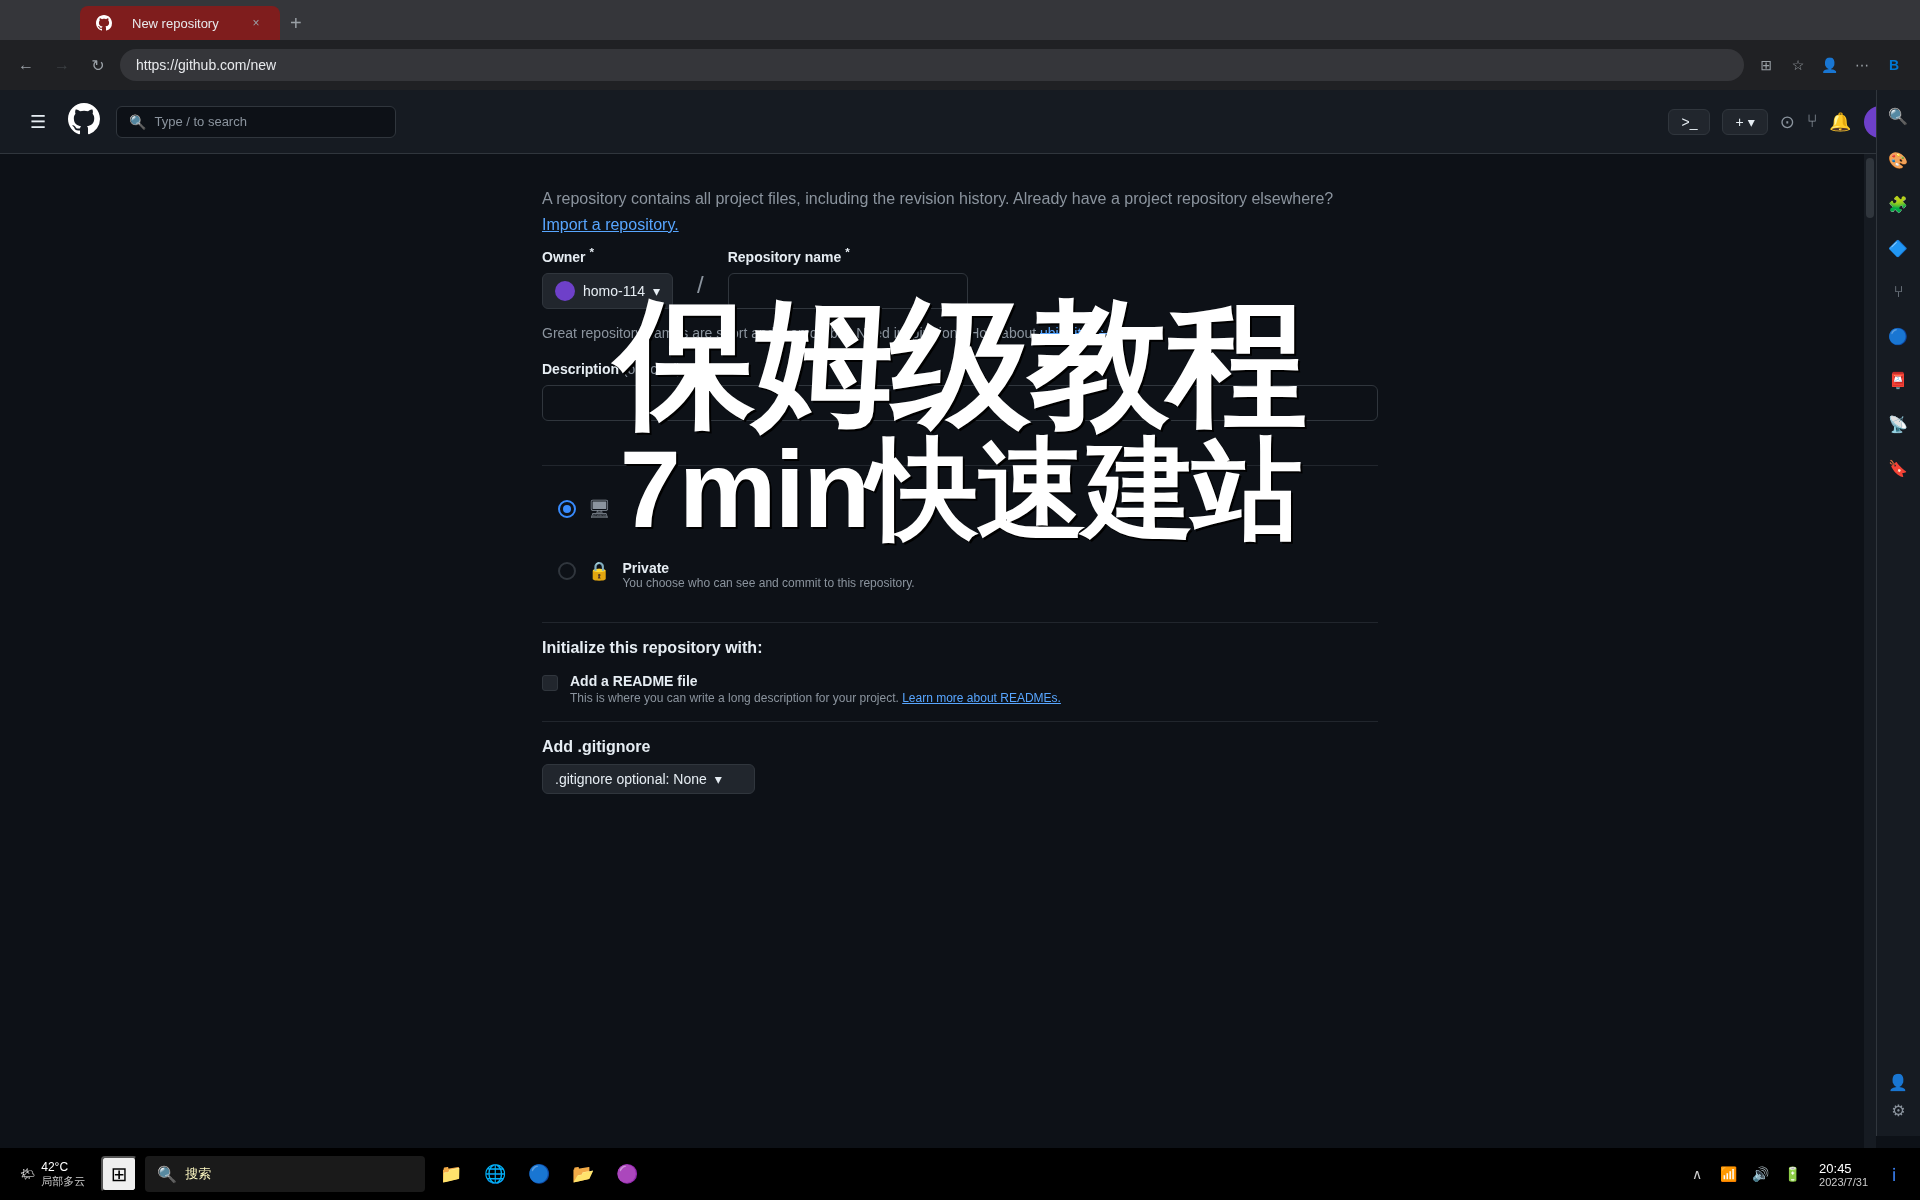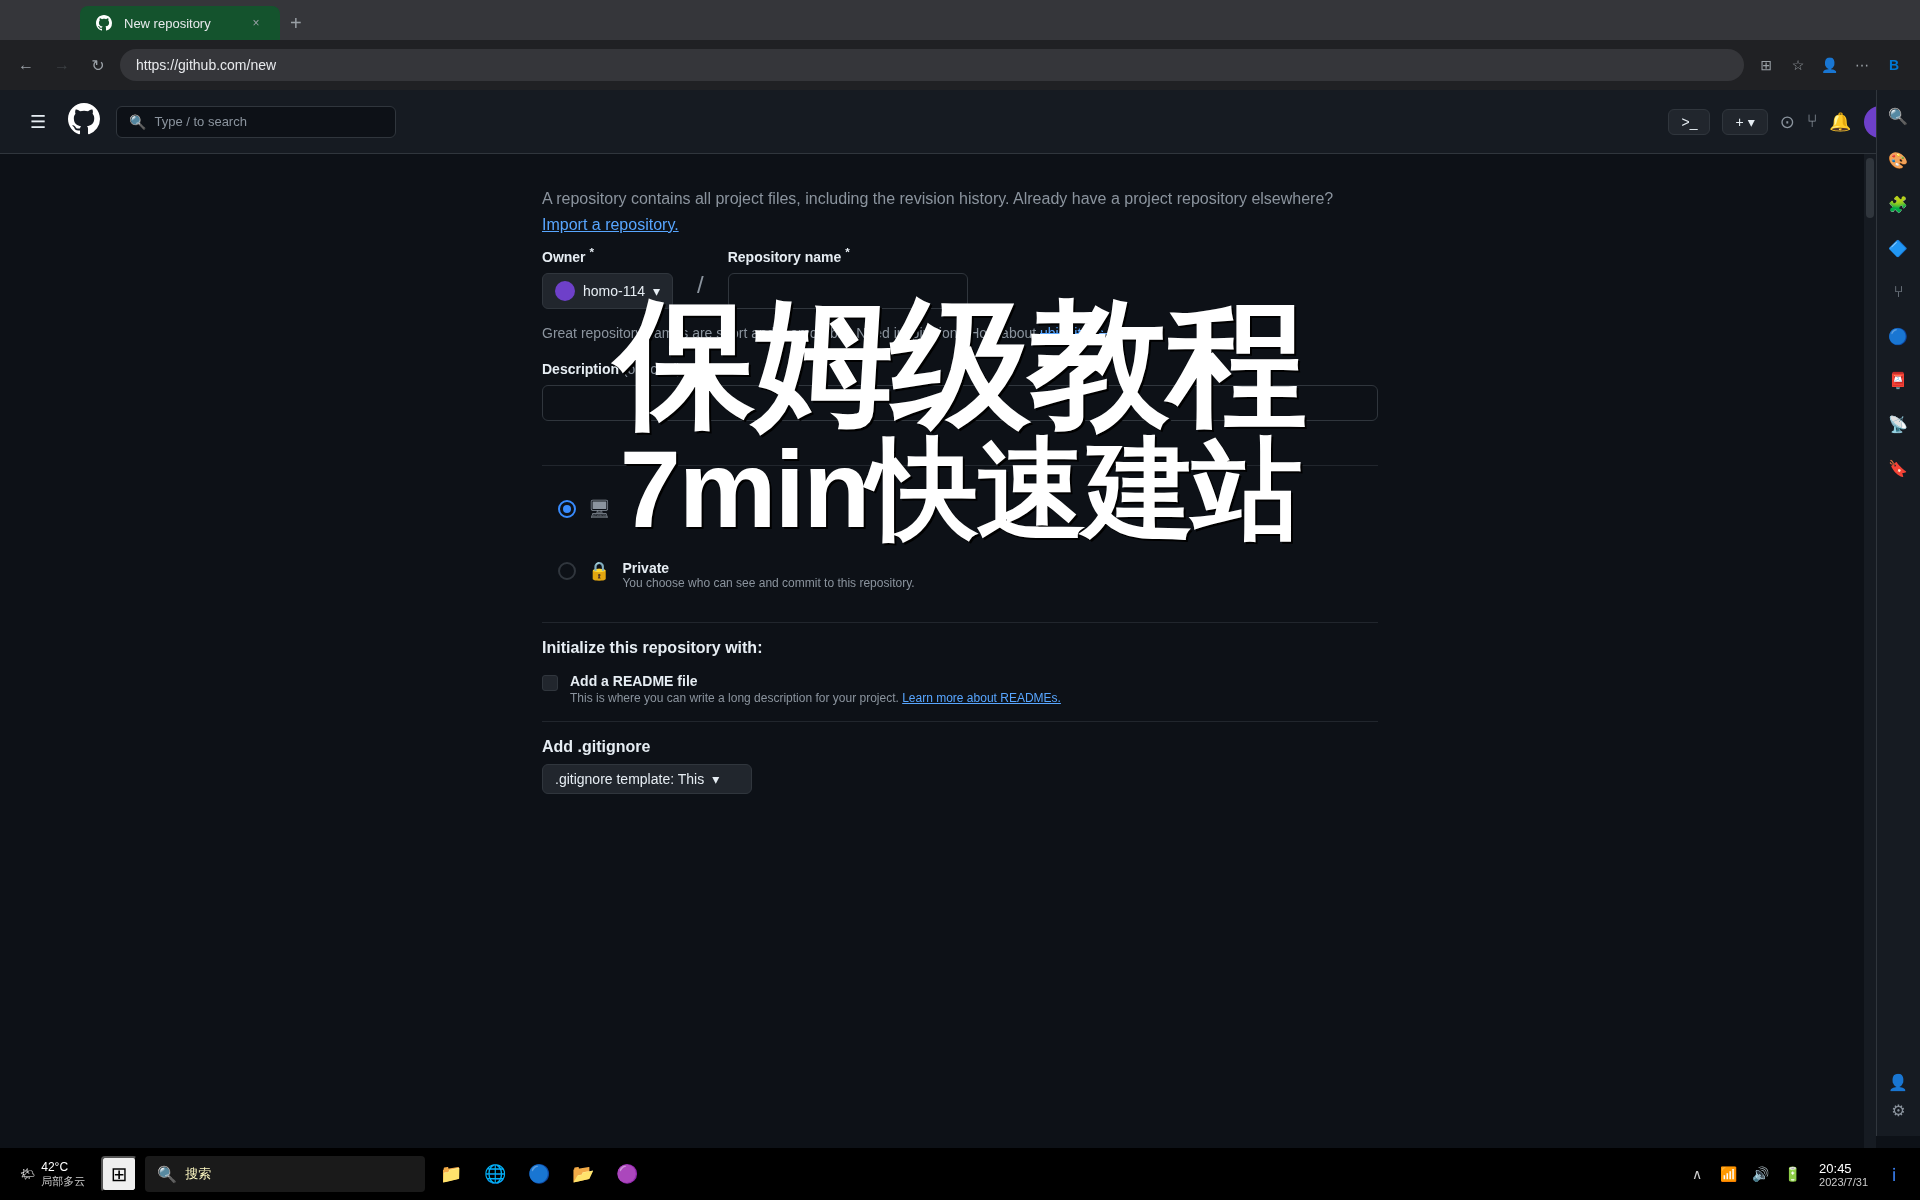--- a/index.html
+++ b/index.html
@@ -1,21 +1,21 @@
 <!DOCTYPE html>
 <html><head>
   <meta charset="utf-8">
   <style>
     * { box-sizing: border-box; margin: 0; padding: 0; }
     body { font-family: -apple-system, BlinkMacSystemFont, 'Segoe UI', sans-serif; background: #0d1117; color: #e6edf3; width: 1920px; height: 1200px; overflow: hidden; position: relative; }
 
     
     .browser-chrome { background: #202124; width: 100%; height: 90px; display: flex; flex-direction: column; }
     .browser-tabs { background: #35363a; height: 40px; display: flex; align-items: flex-end; padding-left: 80px; }
-    .browser-tab { background: #14532d; border-radius: 8px 8px 0 0; padding: 0 16px; height: 34px; display: flex; align-items: center; gap: 12px; font-size: 13px; color: #e8eaed; min-width: 200px; }
+    .browser-tab { background: #7f1d1d; border-radius: 8px 8px 0 0; padding: 0 16px; height: 34px; display: flex; align-items: center; gap: 20px; font-size: 13px; color: #e8eaed; min-width: 200px; }
     .browser-tab-close { margin-left: auto; width: 16px; height: 16px; display: flex; align-items: center; justify-content: center; border-radius: 50%; cursor: pointer; font-size: 12px; color: #9aa0a6; }
     .browser-tab-plus { background: transparent; border: none; color: #9aa0a6; font-size: 20px; padding: 0 10px; height: 34px; cursor: pointer; }
     .browser-toolbar { background: #202124; height: 50px; display: flex; align-items: center; padding: 0 12px; gap: 8px; }
     .nav-btn { background: none; border: none; color: #9aa0a6; cursor: pointer; font-size: 16px; width: 28px; height: 28px; display: flex; align-items: center; justify-content: center; border-radius: 50%; }
     .address-bar { flex: 1; background: #35363a; border: none; border-radius: 20px; height: 32px; color: #e8eaed; font-size: 14px; padding: 0 16px; outline: none; }
     .toolbar-actions { display: flex; gap: 4px; }
     .toolbar-icon-btn { background: none; border: none; color: #9aa0a6; cursor: pointer; width: 28px; height: 28px; display: flex; align-items: center; justify-content: center; border-radius: 50%; font-size: 14px; }
 
     
     .gh-nav { background: #161b22; border-bottom: 1px solid #30363d; height: 64px; display: flex; align-items: center; padding: 0 24px; gap: 16px; }
@@ -228,21 +228,21 @@
           <a href="#" class="checkbox-link">Learn more about READMEs.</a>
         </div>
       </div>
     </div>
 
     <hr class="section-divider">
 
     
     <div class="gitignore-label">Add .gitignore</div>
     <div class="gitignore-select">
-      <span>.gitignore template: This</span>
+      <span>.gitignore optional: None</span>
       <span>▾</span>
     </div>
 
   </div>
 </div>
 
 <div class="sidebar-right">
   <div class="sidebar-icon">🔍</div>
   <div class="sidebar-icon">🎨</div>
   <div class="sidebar-icon active">🧩</div>

